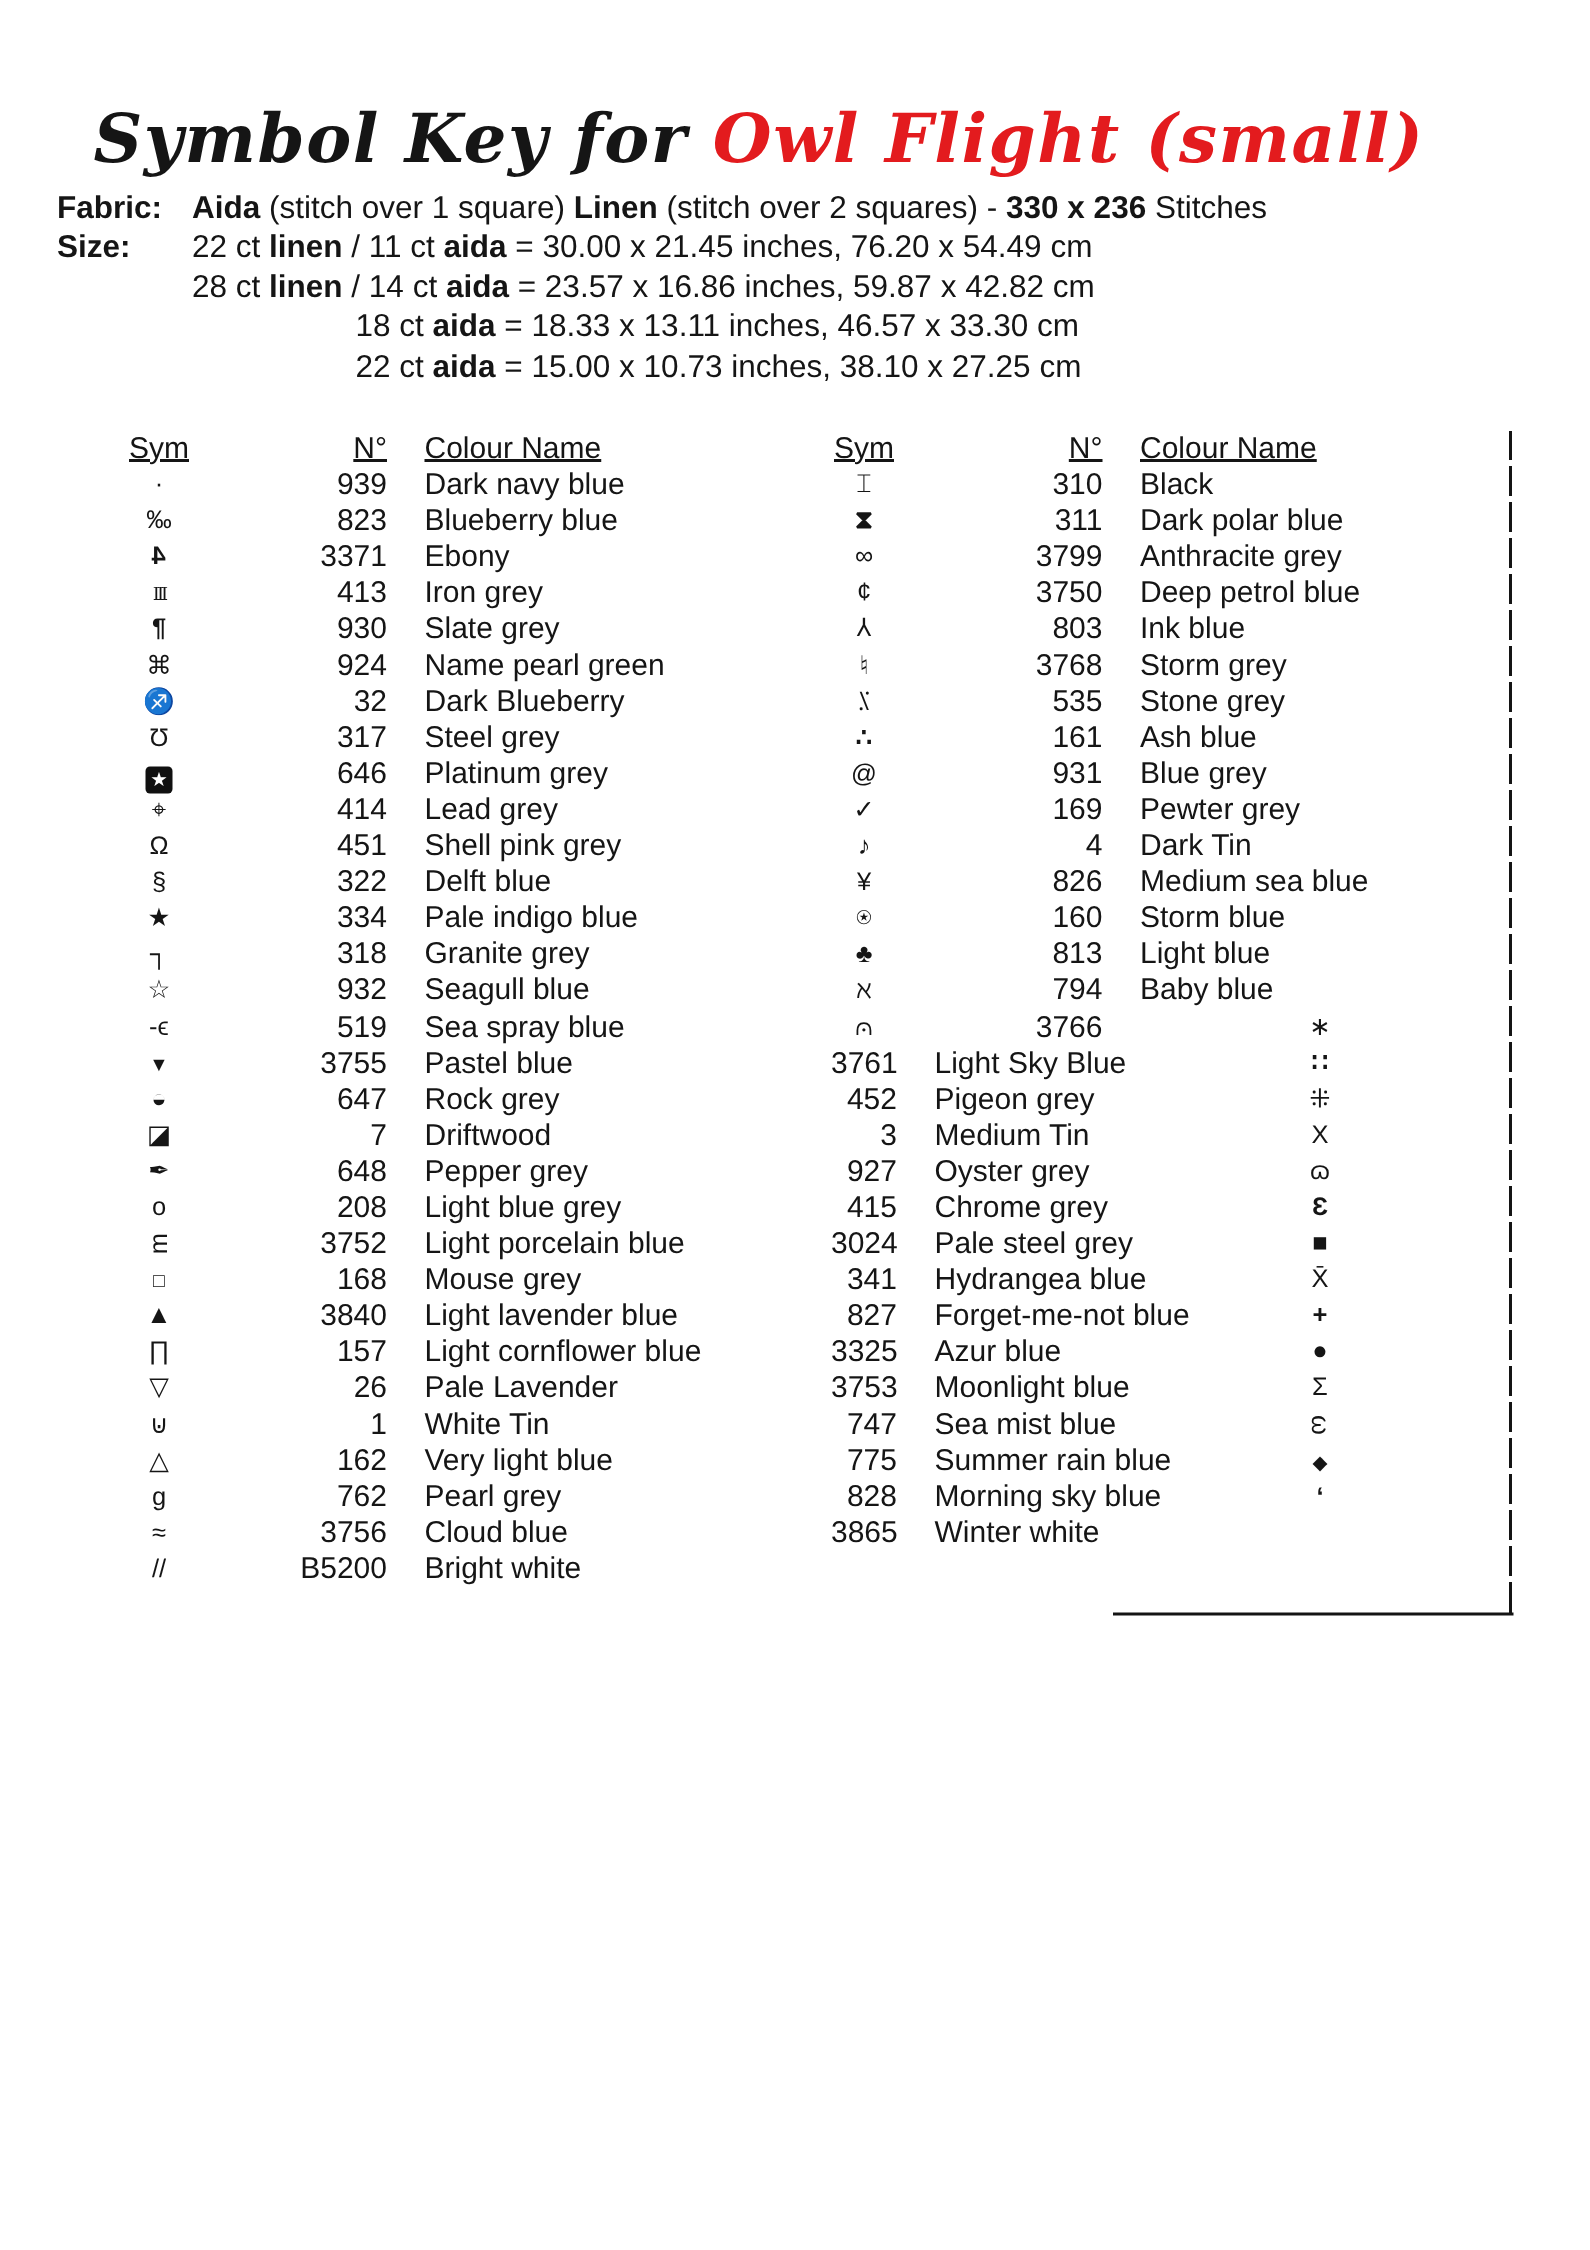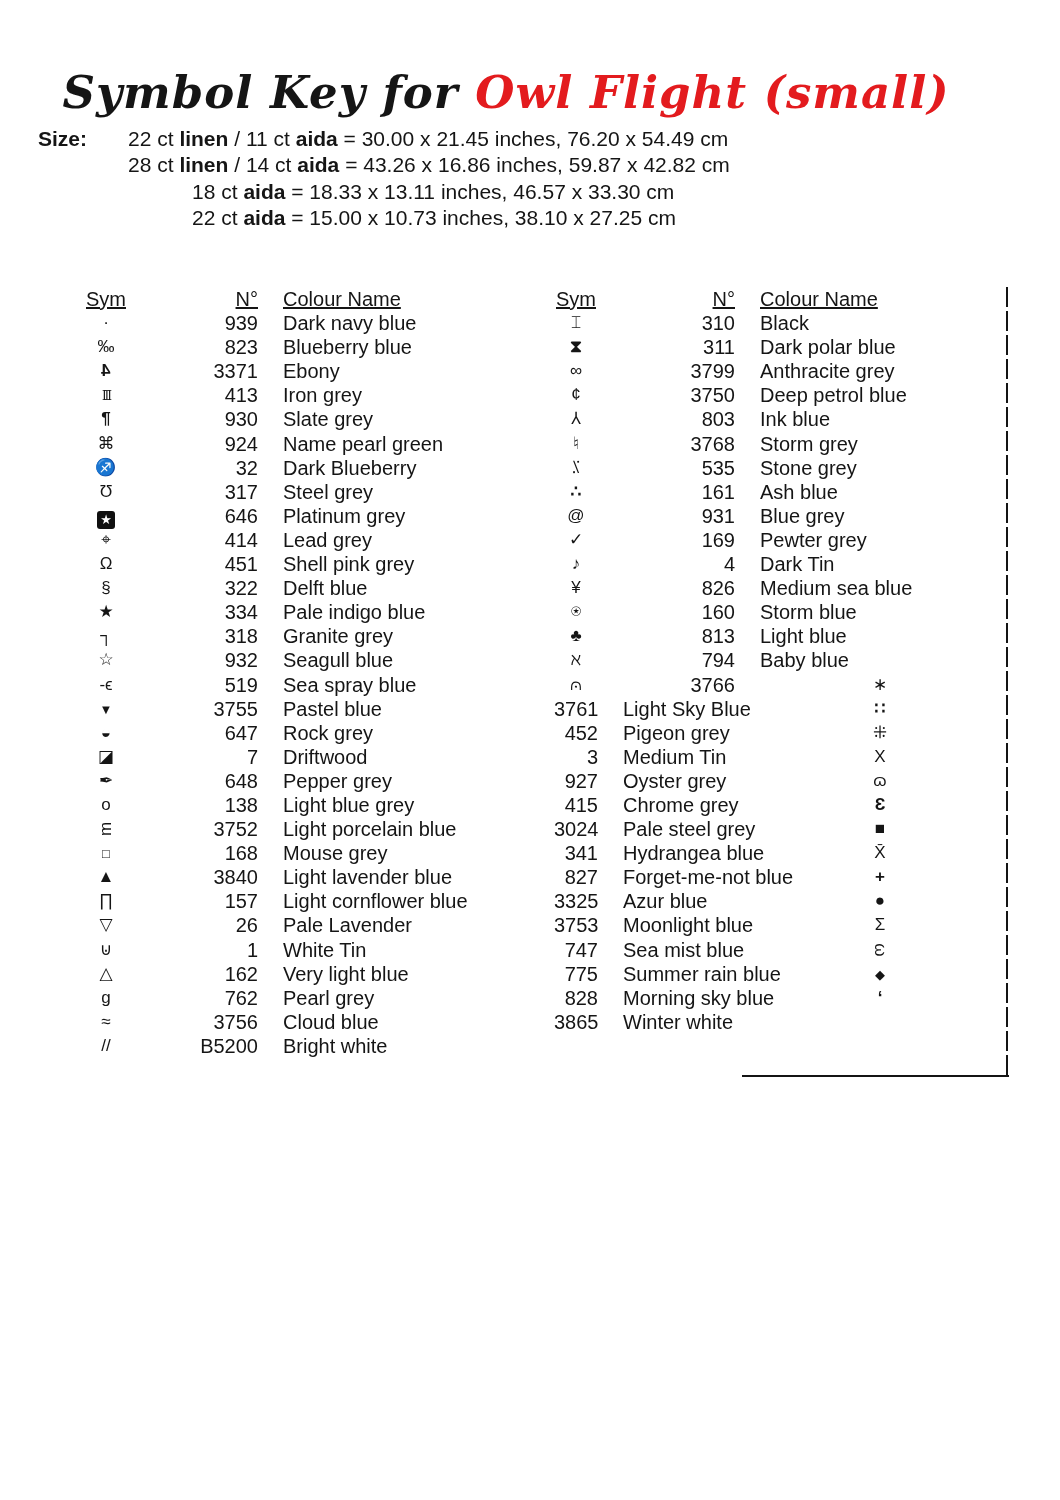--- a/index.html
+++ b/index.html
@@ -4,21 +4,21 @@
 <style>
   html,body{margin:0;padding:0;background:#ffffff;}
   .page{position:relative;width:1012px;height:1500px;background:#ffffff;
         font-family:"Liberation Sans",sans-serif;color:#151515;overflow:hidden;}
   .title{position:absolute;top:70px;left:0;width:100%;text-align:center;
          font-family:"DejaVu Serif",serif;font-style:italic;font-weight:bold;
          font-size:45px;line-height:1;letter-spacing:1px;white-space:nowrap;}
   .info{position:absolute;left:38px;top:126px;font-size:21px;line-height:26.4px;white-space:nowrap;}
   .info-line{display:flex;}
   .info-label{display:inline-block;width:90px;font-weight:bold;flex:0 0 90px;}
-  .indent{margin-left:64px;}
+  .indent{margin-left:109px;}
   .b{font-weight:bold;}
   .table{position:absolute;display:grid;grid-auto-rows:24.1px;font-size:20px;
          line-height:24px;white-space:nowrap;}
   #table0{left:80px;top:287px;grid-template-columns:52px 126px 270px;}
   #table1{left:554px;top:287px;grid-template-columns:44px 137px 290px;}
   .cell{overflow:visible;}
   .sym{text-align:center;font-size:17px;}
   .num{text-align:right;}
   .name{padding-left:25px;}
   .head{font-weight:normal;font-size:20px;}
@@ -38,26 +38,30 @@
 </head>
 <body>
 
 <div class="page">
   <div class="title">
     <span style="color: rgb(21, 21, 21);">Symbol Key for </span>
     <span style="color: rgb(227, 27, 30);">Owl Flight (small)</span>
   </div>
   <div class="info" id="info">
       <div class="info-line">
+        <span class="info-label">Fabric:</span>
+        <span class="info-content"><span class="b">Aida</span><span>  (stitch over 1 square)   </span><span class="b">Linen</span><span>  (stitch over 2 squares) -  </span><span class="b">330 x 236</span><span> Stitches</span></span>
+      </div>
+      <div class="info-line">
         <span class="info-label">Size:</span>
         <span class="info-content"><span>22 ct </span><span class="b">linen</span><span> / 11 ct </span><span class="b">aida</span><span> = 30.00 x 21.45 inches, 76.20 x 54.49 cm</span></span>
       </div>
       <div class="info-line">
         <span class="info-label"></span>
-        <span class="info-content"><span>28 ct </span><span class="b">linen</span><span> / 14 ct </span><span class="b">aida</span><span> = 43.26 x 16.86 inches, 59.87 x 42.82 cm</span></span>
+        <span class="info-content"><span>28 ct </span><span class="b">linen</span><span> / 14 ct </span><span class="b">aida</span><span> = 23.57 x 16.86 inches, 59.87 x 42.82 cm</span></span>
       </div>
       <div class="info-line">
         <span class="info-label"></span>
         <span class="info-content indent"><span>18 ct </span><span class="b">aida</span><span>  = 18.33 x 13.11 inches, 46.57 x 33.30 cm</span></span>
       </div>
       <div class="info-line">
         <span class="info-label"></span>
         <span class="info-content indent"><span>22 ct </span><span class="b">aida</span><span> = 15.00 x 10.73 inches, 38.10 x 27.25 cm</span></span>
       </div>
     </div>
@@ -119,21 +123,21 @@
       <div class="cell sym"><span>◒</span></div>
       <div class="cell num">647</div>
       <div class="cell name">Rock grey</div>
       <div class="cell sym"><span>◪</span></div>
       <div class="cell num">7</div>
       <div class="cell name">Driftwood</div>
       <div class="cell sym"><span>✒</span></div>
       <div class="cell num">648</div>
       <div class="cell name">Pepper grey</div>
       <div class="cell sym"><span>o</span></div>
-      <div class="cell num">138</div>
+      <div class="cell num">208</div>
       <div class="cell name">Light blue grey</div>
       <div class="cell sym"><span class="rotccw">m</span></div>
       <div class="cell num">3752</div>
       <div class="cell name">Light porcelain blue</div>
       <div class="cell sym"><span class="sm">□</span></div>
       <div class="cell num">168</div>
       <div class="cell name">Mouse grey</div>
       <div class="cell sym"><span>▲</span></div>
       <div class="cell num">3840</div>
       <div class="cell name">Light lavender blue</div>

